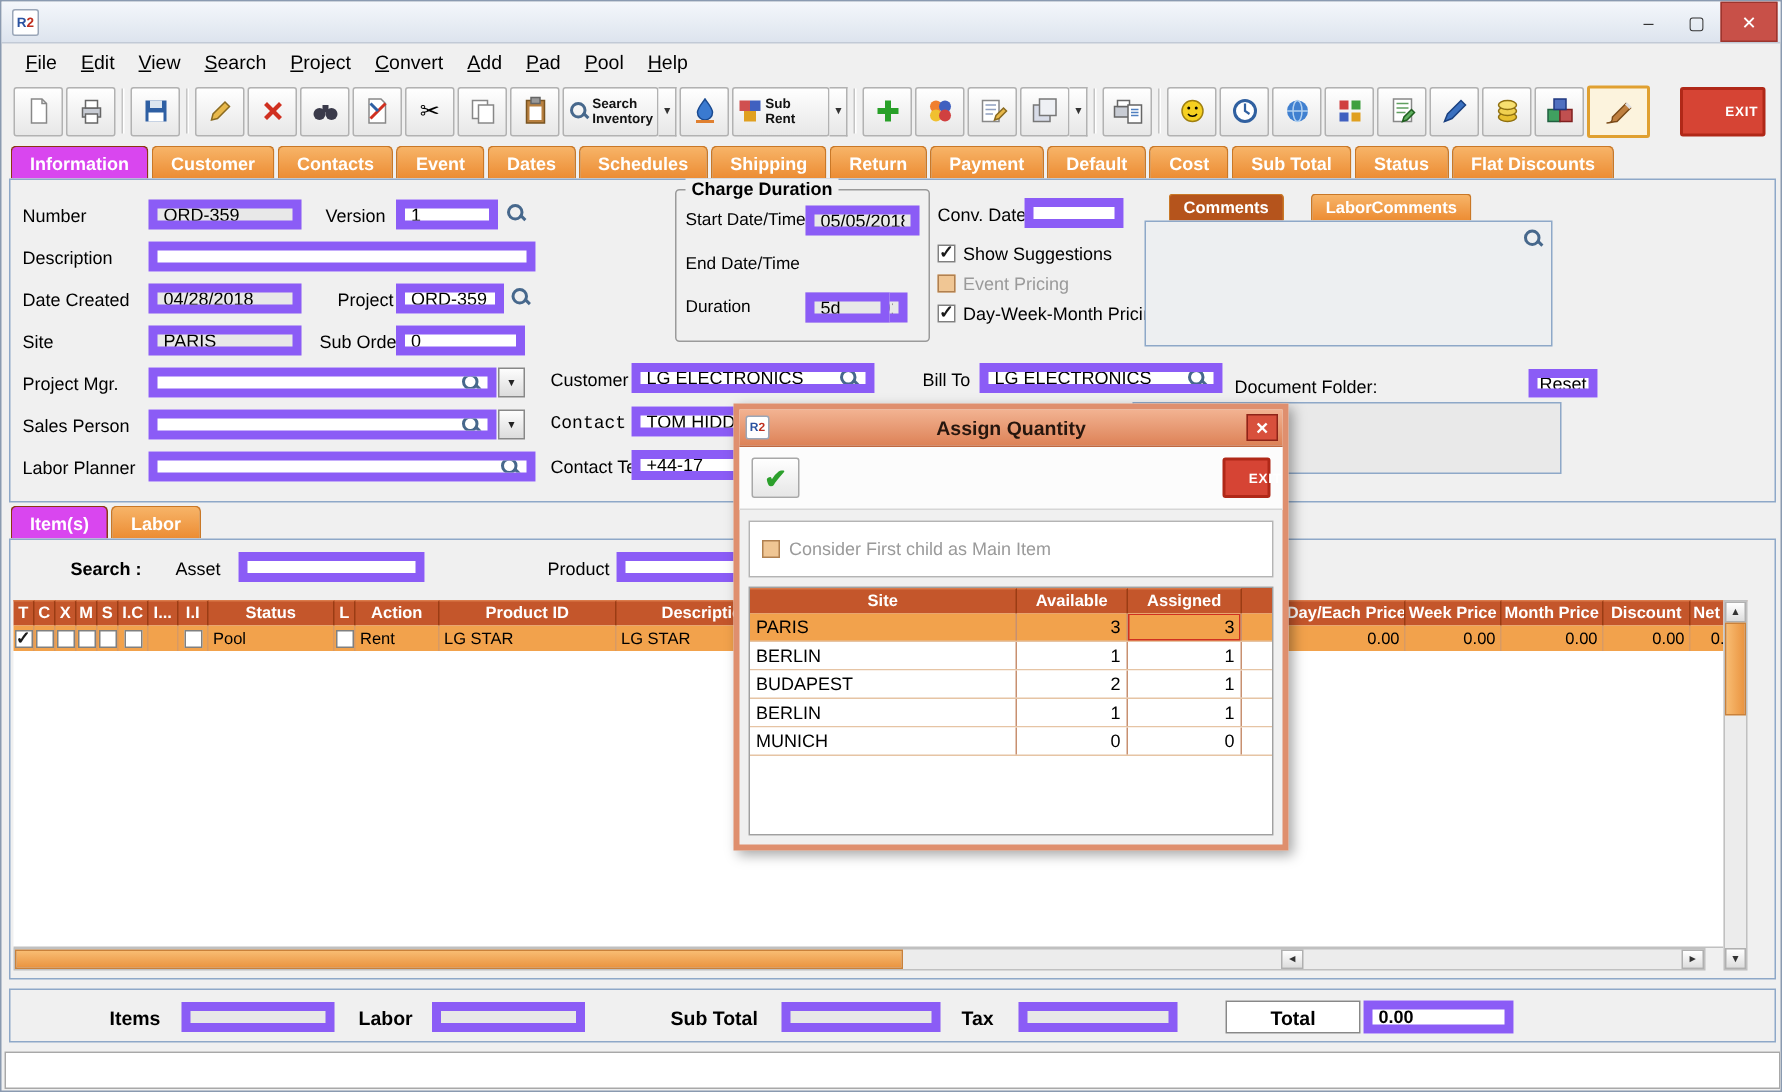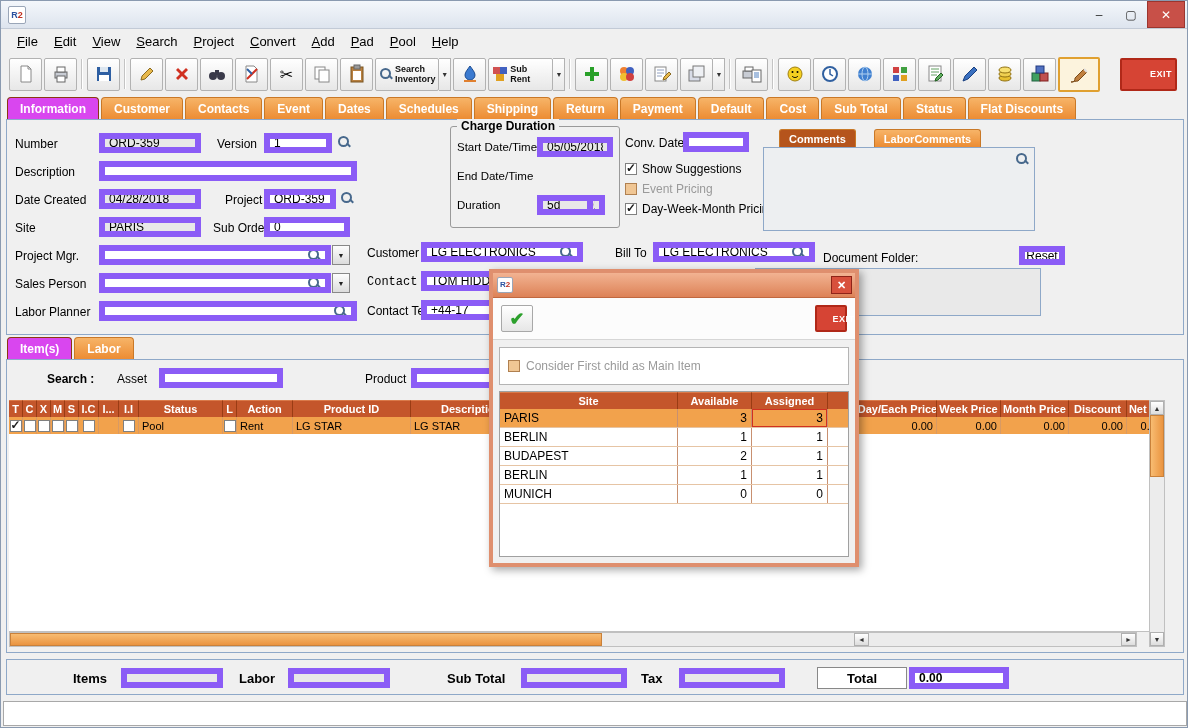--- a/index.html
+++ b/index.html
@@ -575,20 +575,21 @@
     <div class="fld" style="left:902px;top:7px;width:100px;height:22px;font-weight:bold;">
         <span class="val">0.00</span>
       </div>
   </div>
 
   <div class="statusbar"></div>
 
   <div class="dialog">
     <div class="dlg-title">
       <div class="dlg-icon">R<b>2</b></div>
+      <div class="dlg-title-text">Assign Quantity</div>
       <div class="dlg-close">✕</div>
     </div>
     <div class="dlg-toolbar">
       <div class="dlg-check">✔</div>
       <div class="dlg-exit">
           <span class="exit-txt">EXIT</span>
         </div>
     </div>
     <div class="dlg-consider">
       <span class="cb dis"></span>

